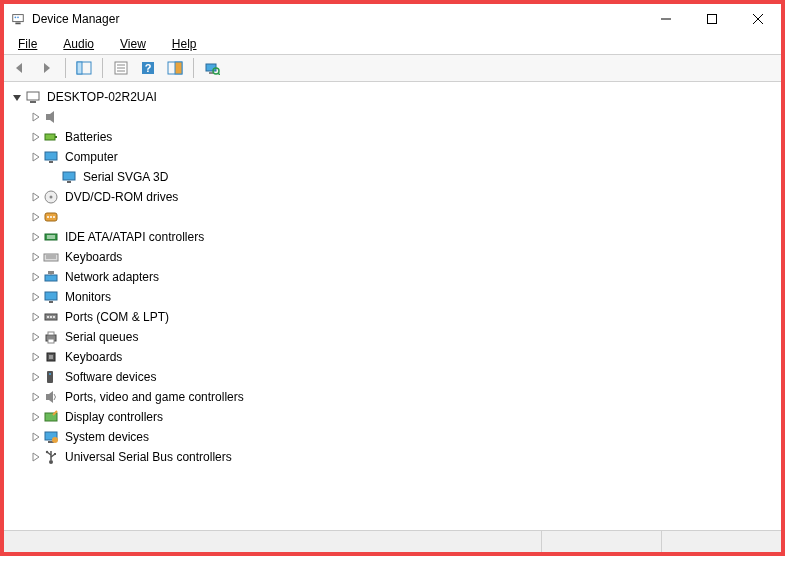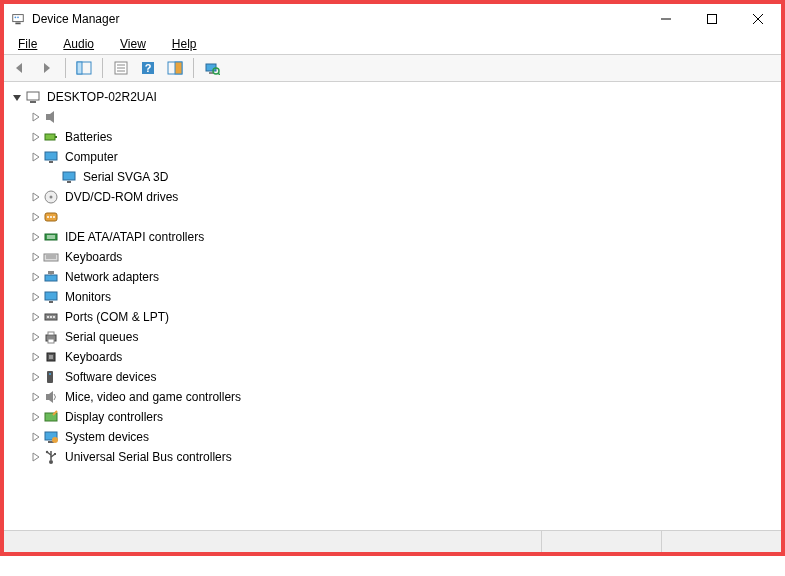--- a/index.html
+++ b/index.html
@@ -353,21 +353,21 @@
               <path d="M4 2 L10 6 L4 10 Z" fill="none" stroke="#888"></path>
             </svg>
           </span>
           <span class="node-icon">
             <svg width="16" height="16" viewBox="0 0 16 16">
               <rect x="3" y="5" width="3" height="6" fill="#888"></rect>
               <path d="M6 5 L10 2 L10 14 L6 11 Z" fill="#888"></path>
               <path d="M11 5 Q14 8 11 11" fill="none" stroke="#888"></path>
             </svg>
           </span>
-          <span class="node-label">Mice, video and game controllers</span>
+          <span class="node-label">Ports, video and game controllers</span>
         </span></div>
       <div><span class="tree-row ">
           <span class="indent" style="width:18px"></span>
           <span class="expander">
             <svg width="12" height="12" viewBox="0 0 12 12">
               <path d="M4 2 L10 6 L4 10 Z" fill="none" stroke="#888"></path>
             </svg>
           </span>
           <span class="node-icon">
             <svg width="16" height="16" viewBox="0 0 16 16">

